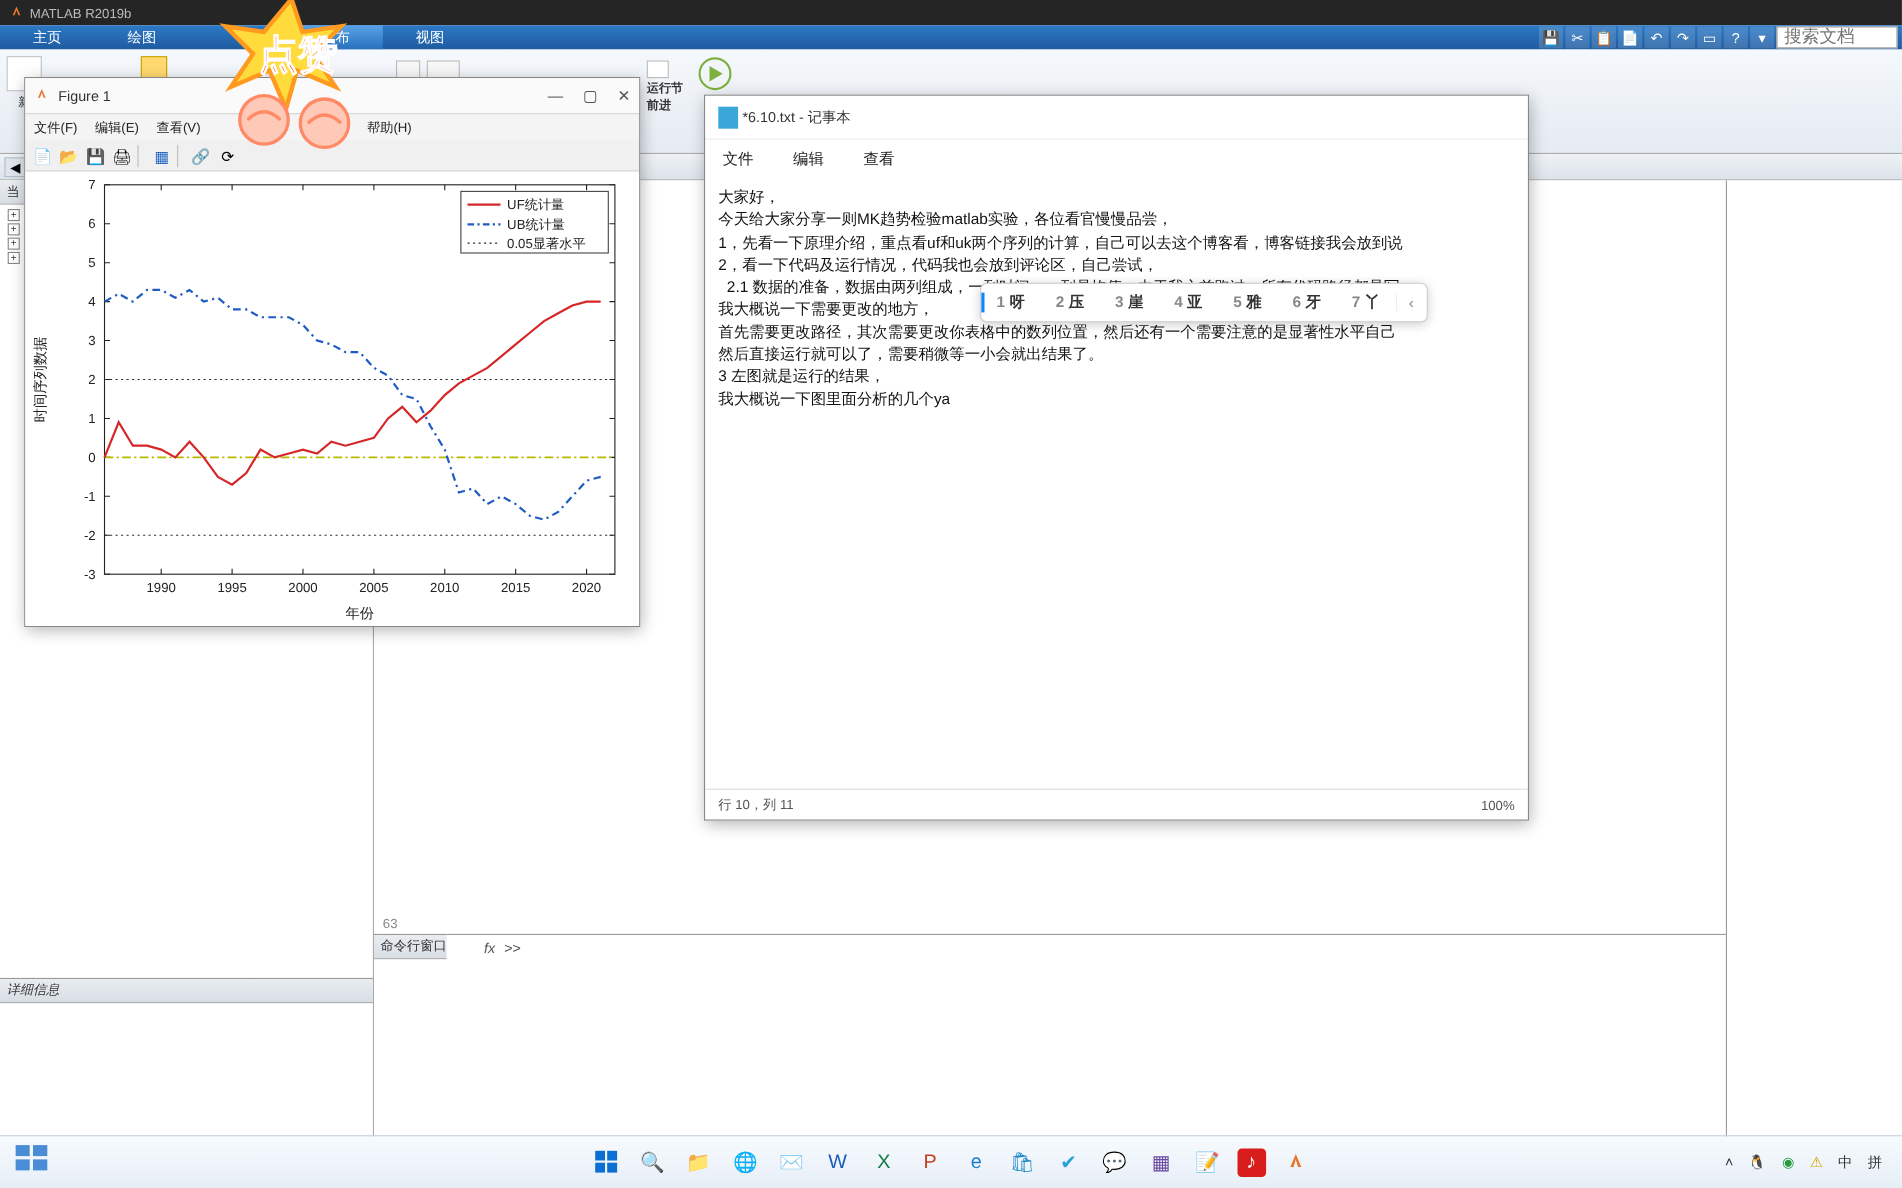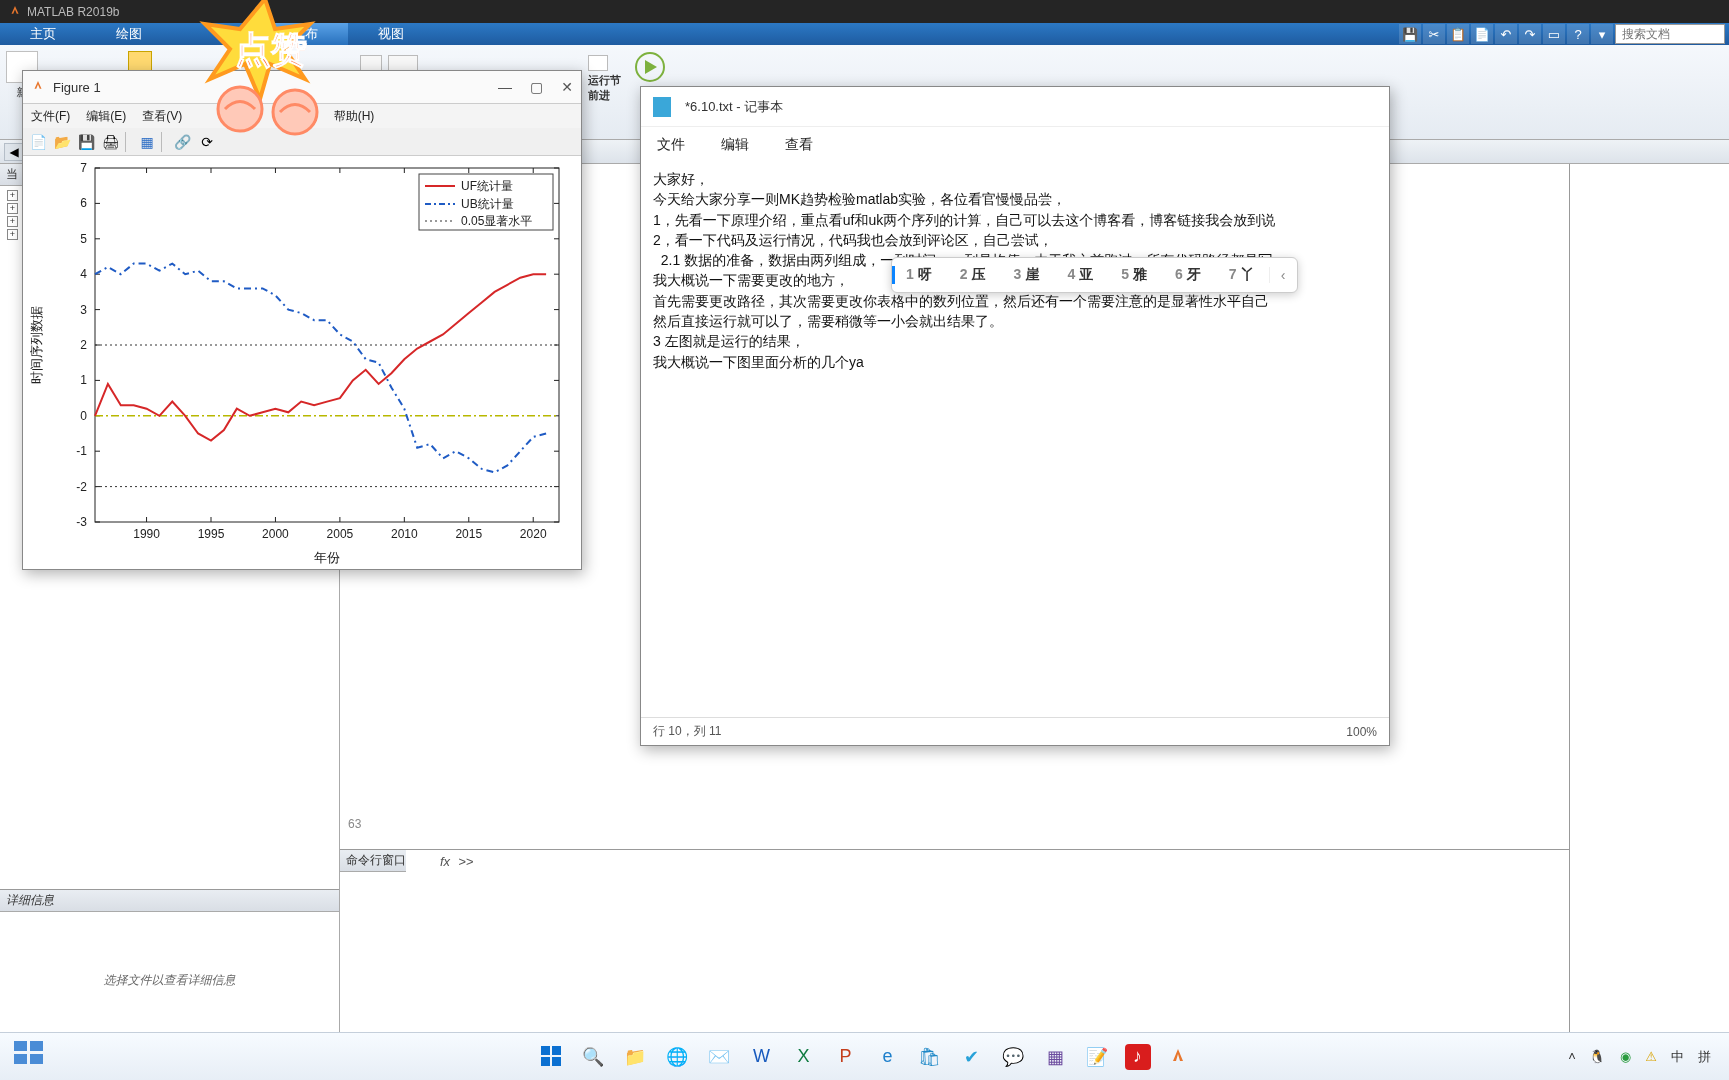--- a/index.html
+++ b/index.html
@@ -6,21 +6,21 @@
 body { width: 1729px; height: 1080px; background: #f5f5f5; overflow: hidden; position: relative; }
 
 
 .matlab-title { height: 23px; background: #252525; color: #bbb; font-size: 12px; padding-left: 8px; display: flex; align-items: center; gap: 5px; }
 .matlab-title .icon { width: 14px; height: 14px; }
 .matlab-ribbon-tabs { height: 22px; background: linear-gradient(#2c79c5, #1e5ba0); display: flex; align-items: stretch; color: white; font-size: 13px; }
 .matlab-ribbon-tabs .tab { padding: 0 30px; display: flex; align-items: center; cursor: pointer; }
 .matlab-ribbon-tabs .active { background: linear-gradient(#5aa3e8, #2870bc); }
 .matlab-ribbon-tabs .right-icons { margin-left: auto; display: flex; align-items: center; gap: 2px; padding-right: 4px; }
 .matlab-ribbon-tabs .right-icons span { width: 22px; height: 20px; display: inline-flex; align-items: center; justify-content: center; background: rgba(255,255,255,0.15); font-size: 13px; }
-.search-doc { width: 110px; height: 20px; background: white; color: #888; font-size: 12px; padding: 1px 6px; border: 1px solid #999; }
+.search-doc { width: 110px; height: 20px; background: white; color: #888; font-size: 16px; padding: 1px 6px; border: 1px solid #999; }
 
 .matlab-toolstrip { height: 95px; background: linear-gradient(#f5f8fc,#e5ebf2); border-bottom: 1px solid #aaa; position: relative; padding: 6px; display: flex; gap: 10px; }
 .ts-item { display: flex; flex-direction: column; align-items: center; font-size: 11px; color: #333; gap: 2px; }
 .ts-item .ico { width: 32px; height: 32px; background: #ffd970; border: 1px solid #c9a400; }
 
 .matlab-addressbar { height: 24px; background: linear-gradient(#eef2f6,#dde3ea); border-bottom:1px solid #aaa; display: flex; align-items: center; padding-left:4px; font-size:12px; gap:4px; }
 .matlab-addressbar .arrow { width:20px; height:18px; display:inline-flex;align-items:center;justify-content:center;background:#dfe5eb;border:1px solid #b5bec8;}
 
 .matlab-body { display: flex; height: calc(100% - 195px); }
 .current-folder { width: 340px; background: #fff; border-right:1px solid #aaa; display:flex; flex-direction:column;}
@@ -28,41 +28,41 @@
 .folder-items { padding: 3px; font-size: 12px; color:#333; }
 .folder-items div { display:flex; align-items:center; gap:4px; padding:1px 4px;}
 .plus { width:11px; height:11px; border:1px solid #888; display:inline-flex; align-items:center; justify-content:center; font-size:9px; line-height:1;}
 
 .details-panel { height: 160px; border-top:1px solid #999;font-style:italic; }
 .details-text { display:flex; height: calc(100% - 22px); align-items:center; justify-content:center; color:#666; font-size:12px;}
 
 .editor-cmd-area { flex:1; display:flex; flex-direction:column; background:#fff;}
 .editor-peek { flex:1; color:#1a75c9; font-family: monospace; font-size:14px; padding:10px 8px; position:relative;}
 .editor-peek .line { white-space:pre; color:#0a7030; }
-.ln63 { position:absolute; left:8px; bottom:18px; color:#888; font-size:12px;}
+.ln63 { position:absolute; left:8px; bottom:2px; color:#888; font-size:12px;}
 .cmdwin { height:200px; border-top:1px solid #999; display:flex; flex-direction:row;}
 .cmdcontent { padding:4px 8px; font-size:13px; color:#555; display:flex; gap:8px; font-style:italic;margin-left:26px;}
 .workspace-panel { width:160px; border-left:1px solid #999; background:#fff;}
 .status-bar { height: 22px; background:#f2f2f2; border-top:1px solid #999; font-size:12px; padding-left:4px; display:flex; align-items:center;}
 
 
 .figure-window { position: absolute; left: 22px; top: 70px; width: 560px; height: 500px; background: #f0f0f0; border: 1px solid #888; box-shadow: 2px 4px 14px rgba(0,0,0,0.3); display:flex; flex-direction:column;}
 .fig-title { height: 30px; background:#fafafa; border-bottom:1px solid #ccc; display:flex; align-items:center; padding:16px 8px; font-size:13px; color:#333; gap:8px;}
 .fig-title .win-btns { margin-left:auto; display:flex; gap:18px; color:#555; font-size:14px;}
 .fig-menu { height: 24px; background:#f4f4f4; font-size:12px; display:flex; align-items:center; gap:16px; padding-left:8px; color:#222;}
 .fig-toolbar { height: 28px; background:#f0f0f0; border-bottom:1px solid #ccc; display:flex; align-items:center; gap:4px; padding-left:6px;}
 .fig-toolbar span { width:20px; height:20px; display:inline-flex; align-items:center; justify-content:center; font-size:14px;}
 .fig-canvas { flex:1; background:#fff; position:relative;}
 
 
 .chart-svg { position: absolute; left: 0; top: 0;}
 
 
 .notepad { position: absolute; left: 640px; top: 86px; width: 750px; height: 660px; background: #fff; border: 1px solid #888; box-shadow: 2px 4px 14px rgba(0,0,0,0.3); display:flex; flex-direction:column;}
-.np-title { height: 40px; display:flex; align-items:center; padding:0 12px; gap:14px; font-size:13px; color:#333; border-bottom: 1px solid #eee;}
+.np-title { height: 40px; display:flex; align-items:center; padding:0 12px; gap:4px; font-size:13px; color:#333; border-bottom: 1px solid #eee;}
 .np-title .np-icon { width:18px; height:20px; background:#3aa7d9;}
 .np-menu { height: 36px; display:flex; align-items:center; gap:36px; padding-left:16px; font-size:14px; color:#222;}
 .np-content { flex:1; padding: 6px 12px; font-size:14px; color:#111; line-height: 1.45; white-space: pre-wrap; font-family:"Microsoft YaHei",sans-serif; position:relative;}
 .np-status { height: 28px; border-top:1px solid #ddd; display:flex; align-items:center; padding:0 12px; font-size:12px; color:#555; justify-content:space-between;}
 
 
 .ime { position:absolute; left:250px; top:170px; height:36px; background:#fff; border:1px solid #ccc; border-radius:6px; box-shadow: 0 2px 10px rgba(0,0,0,0.2); display:flex; align-items:center; font-size:14px; overflow:hidden;}
 .ime .cand { padding: 0 14px; color:#333; white-space:nowrap;font-weight:bold;}
 .ime .cand.sel { border-left:3px solid #0a84ff; padding-left:11px; }
 .ime .cand .num { color:#888; margin-right:4px;}
@@ -153,21 +153,20 @@
       <div>
           <span class="plus">+</span>
         </div>
       <div>
           <span class="plus">+</span>
         </div>
     </div>
     <div style="flex:1"></div>
     <div class="details-panel">
       <div class="panel-header">详细信息</div>
-      <div class="details-text">选择文件以查看详细信息</div>
     </div>
   </div>
 
   <div class="editor-cmd-area">
     <div class="editor-peek">
       <div class="line" style="margin-left:540px;">width',</div>
       <div class="line" style="margin-left:535px;margin-top:12px;color:#9447c6;">newidth</div>
       <div class="line" style="margin-left:530px;color:#333;">);</div>
       <div class="line" style="margin-left:540px;margin-top:6px;color:#9447c6;">'TimesN</div>
       <div class="line" style="margin-left:535px;color:#9447c6;">ntName'</div>

